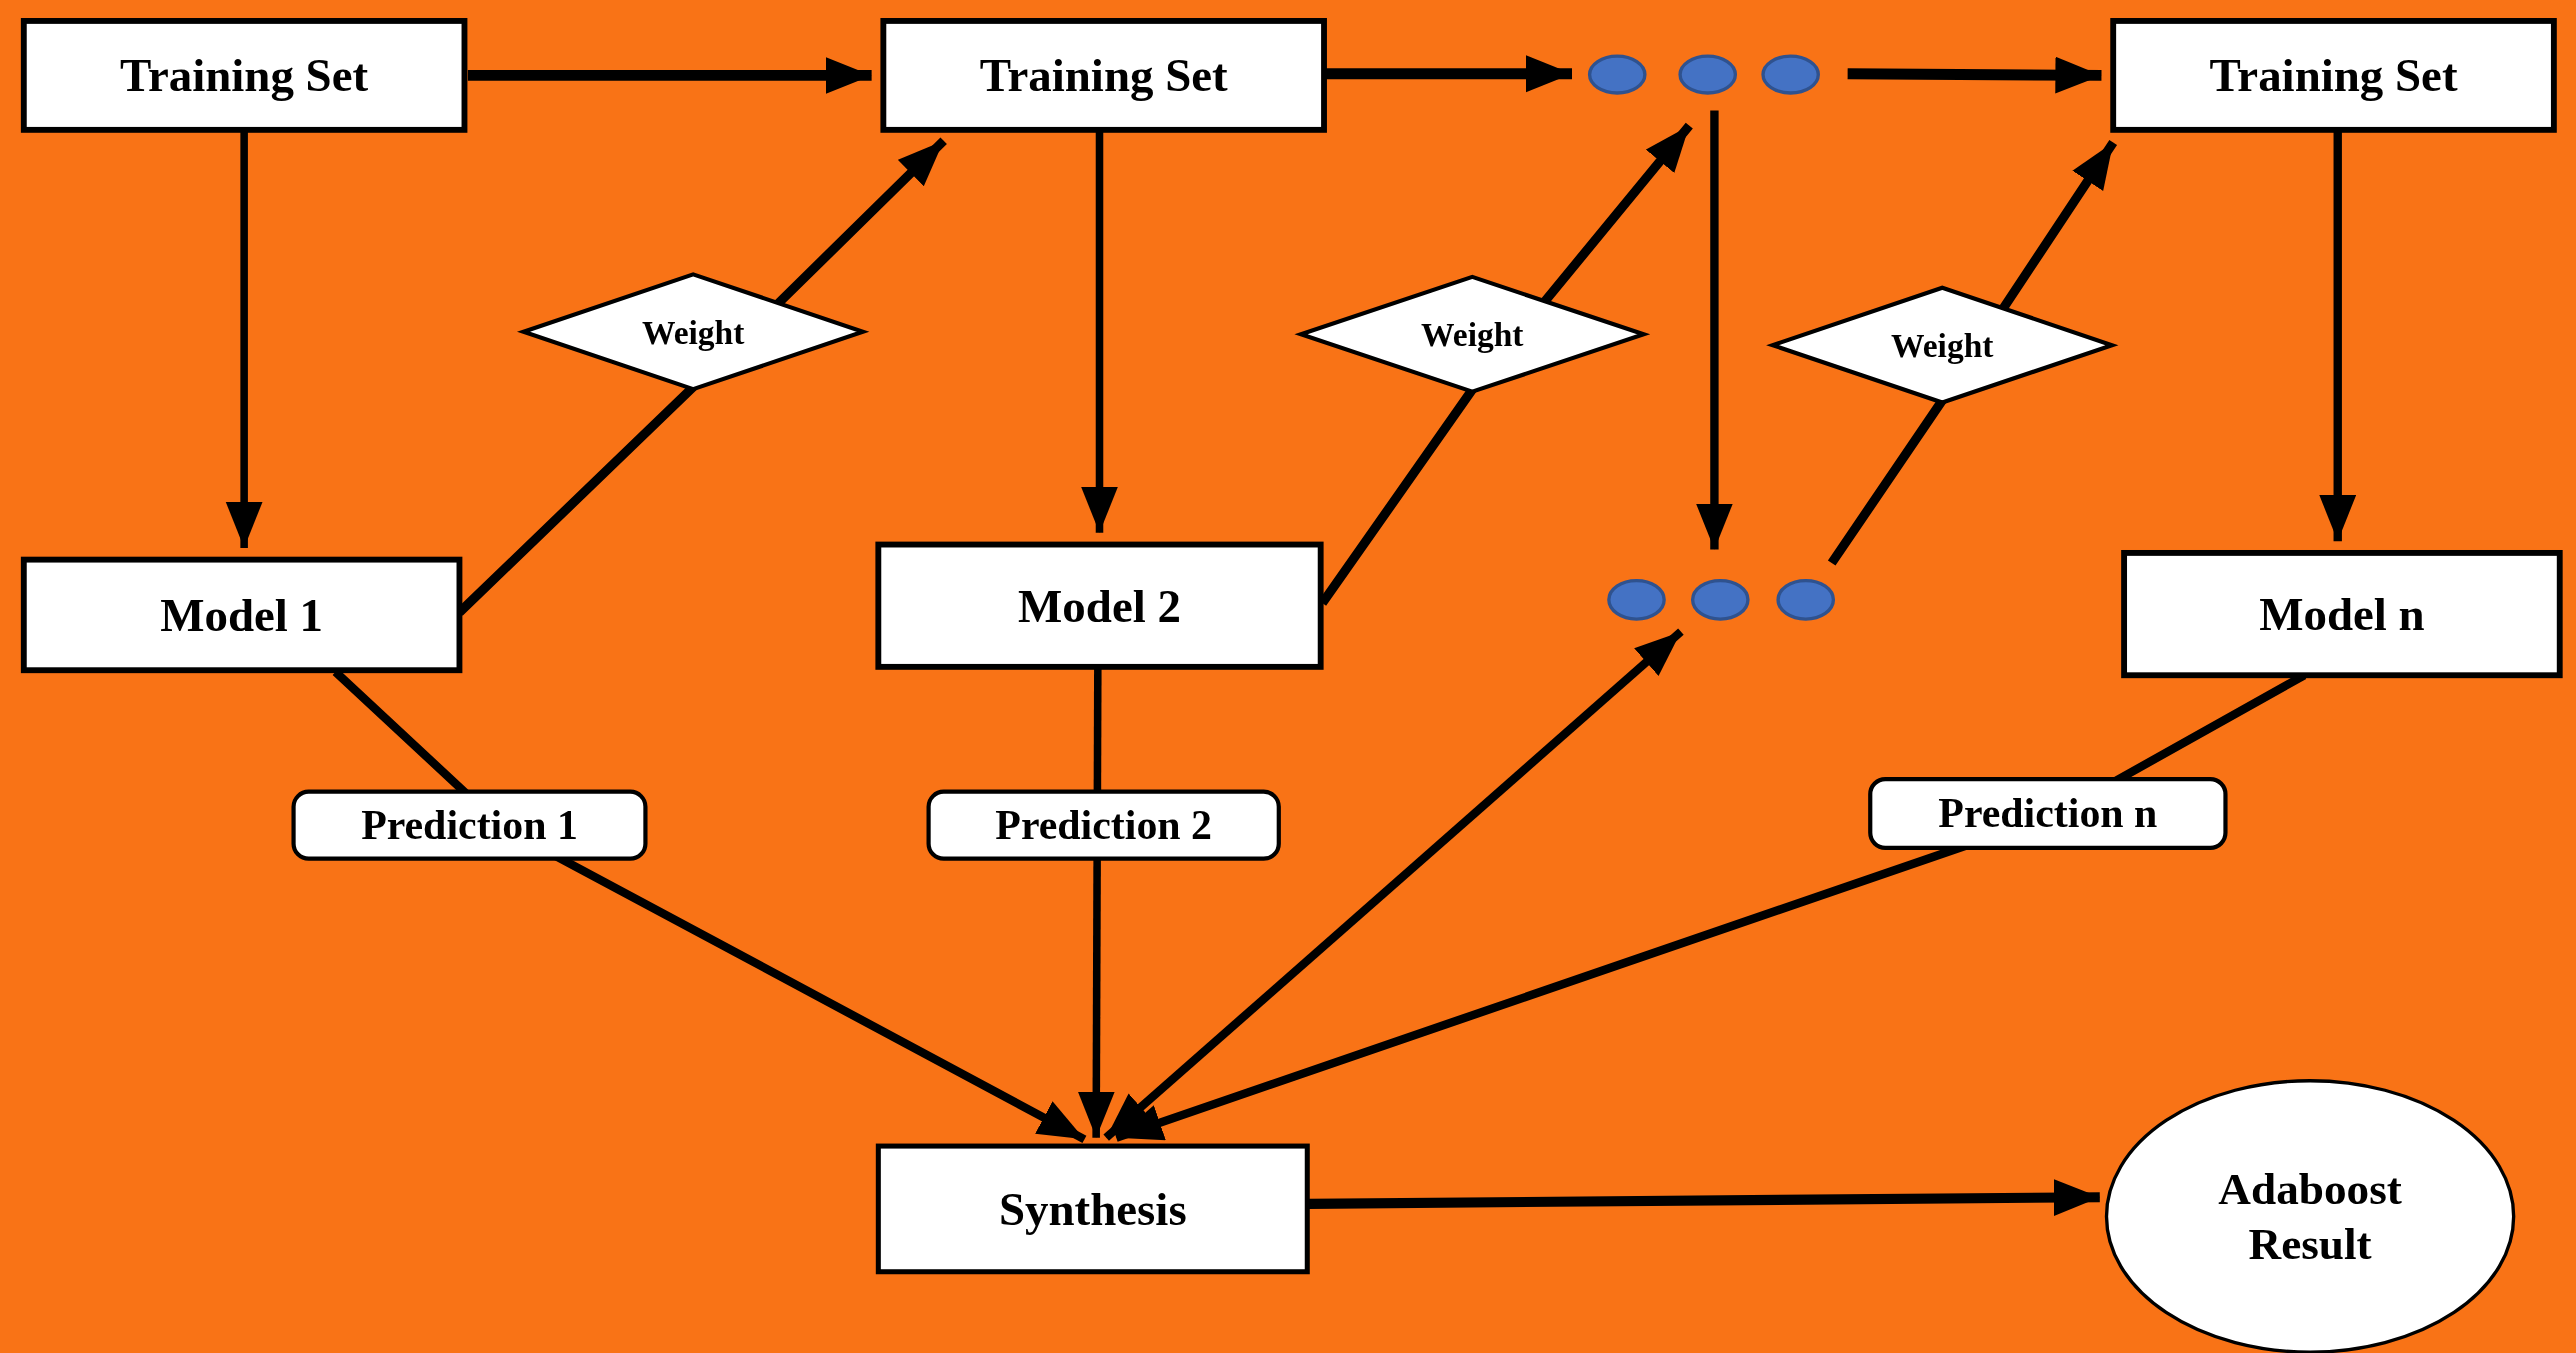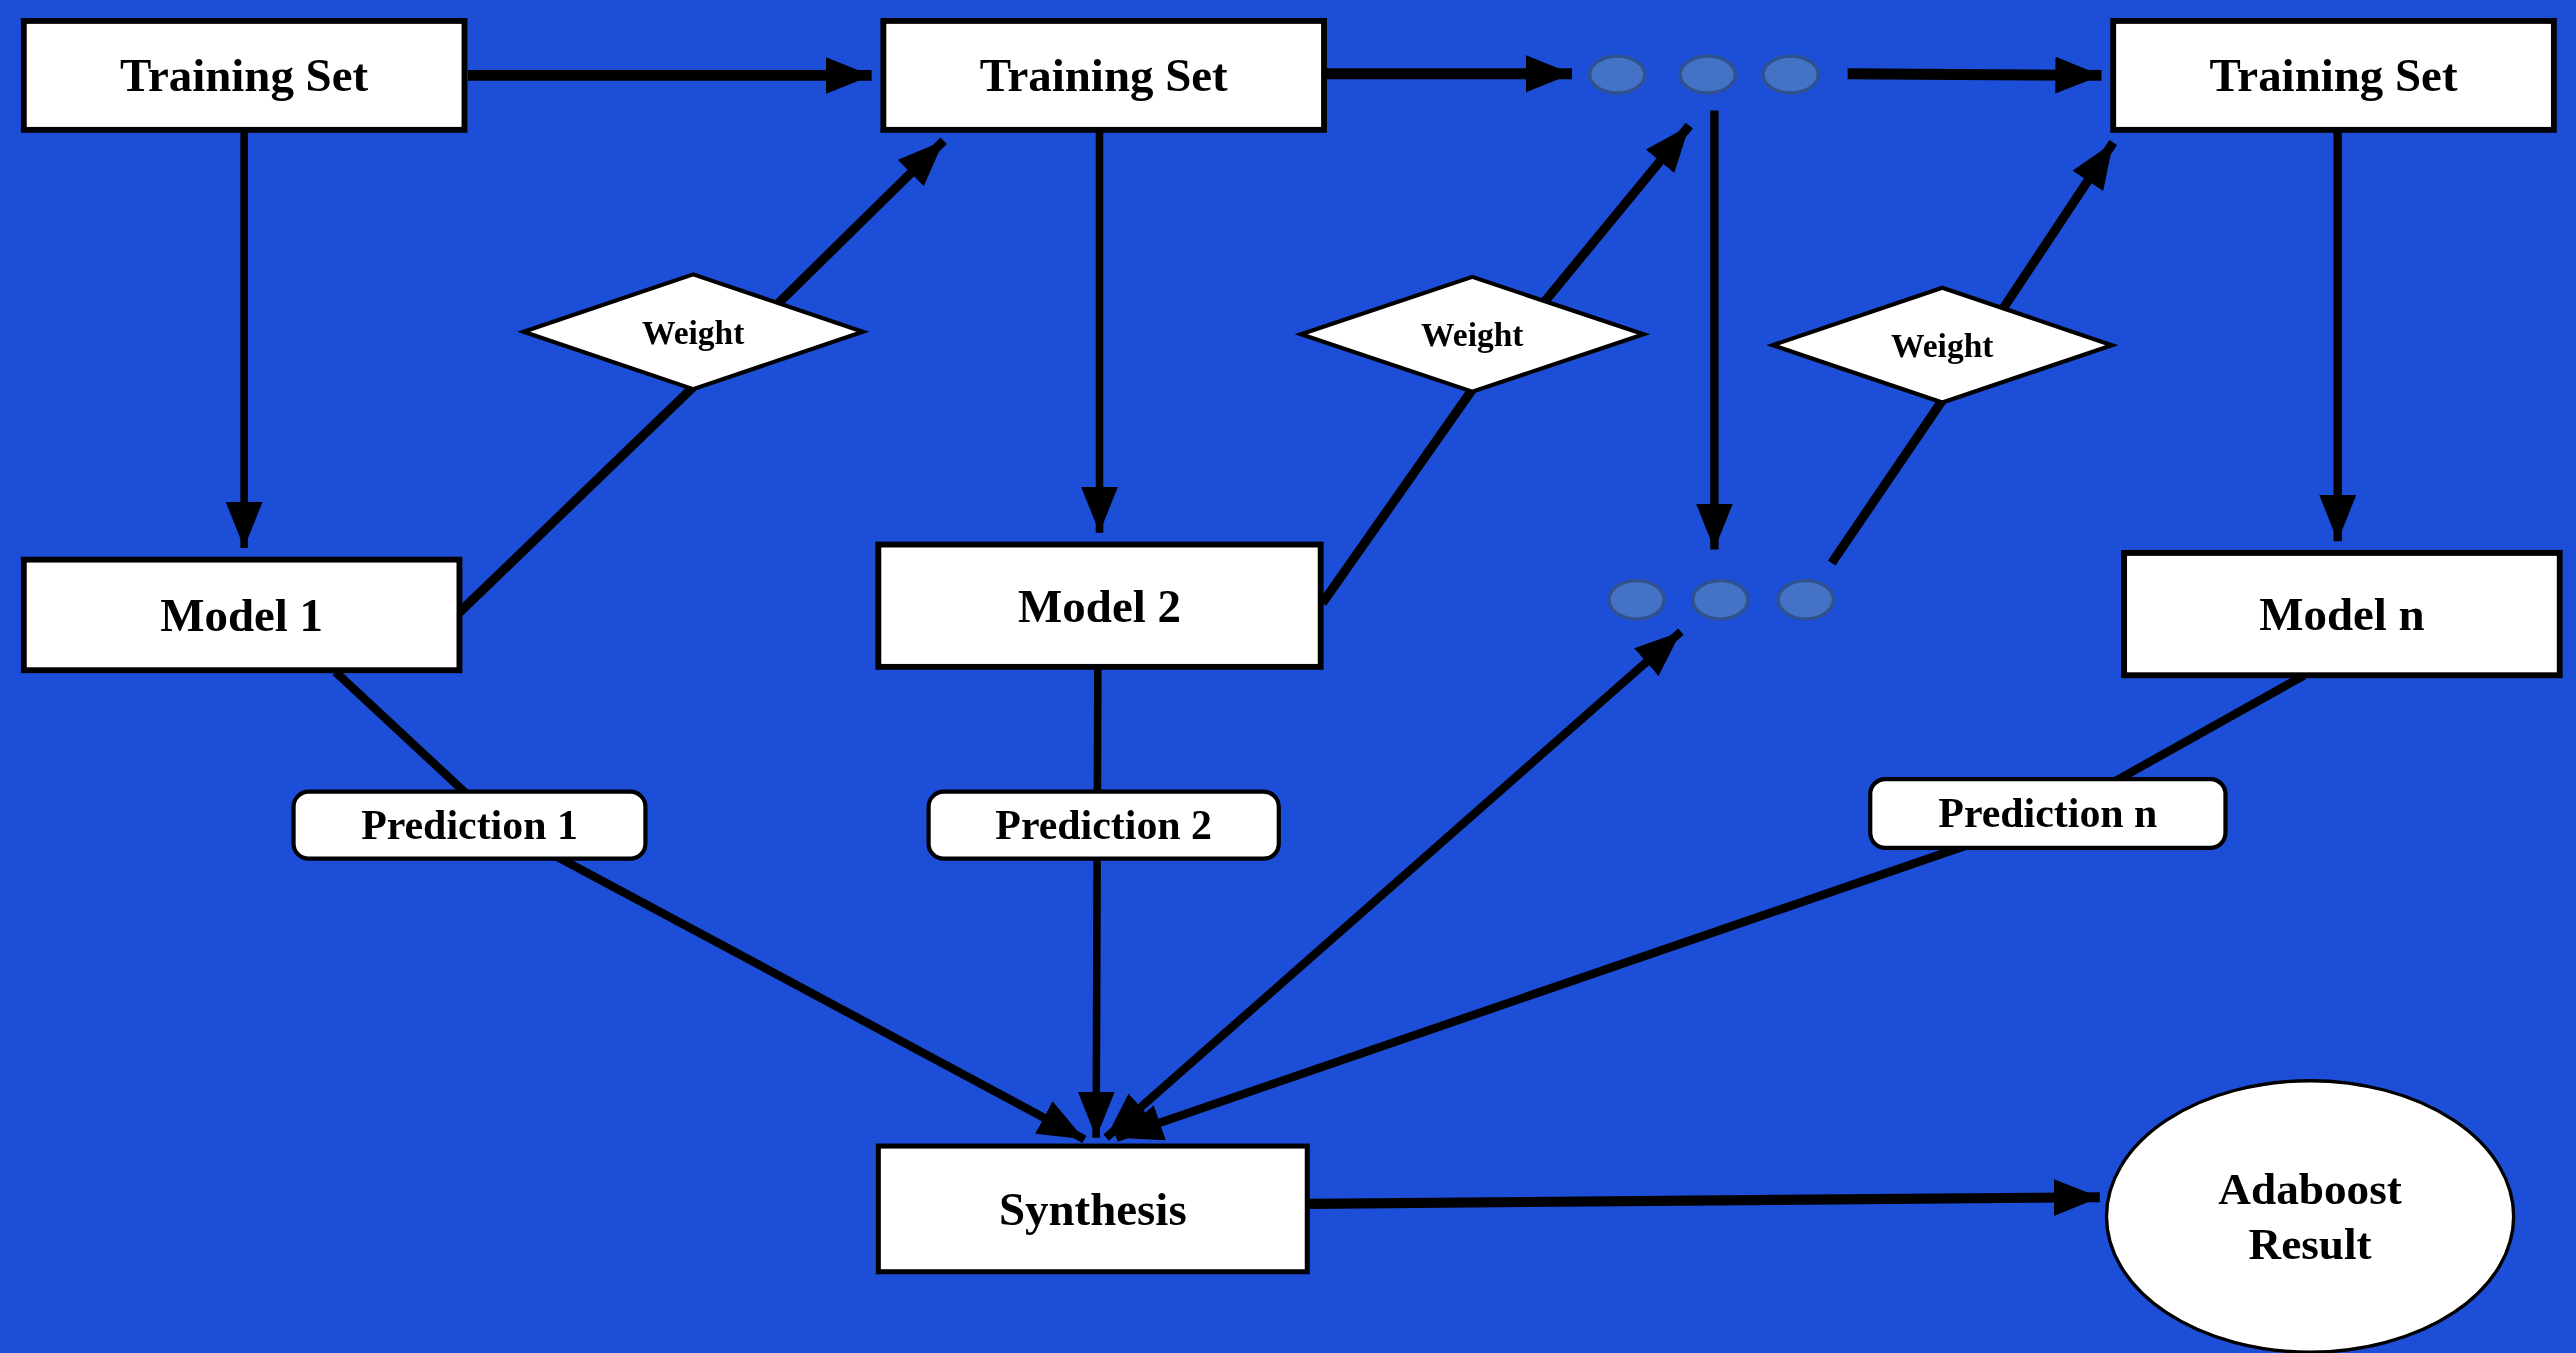--- a/index.html
+++ b/index.html
@@ -4,21 +4,21 @@
 <style>
   html, body {
     margin: 0;
     padding: 0;
     background: #ffffff;
   }
   .stage {
     position: relative;
     width: 2576px;
     height: 1353px;
-    background: #1d4ed8;
+    background: #f97316;
     overflow: hidden;
   }
   svg text {
     font-family: "Liberation Serif", "DejaVu Serif", serif;
     font-weight: bold;
     fill: #000000;
     text-anchor: middle;
   }
 </style>
 </head>

